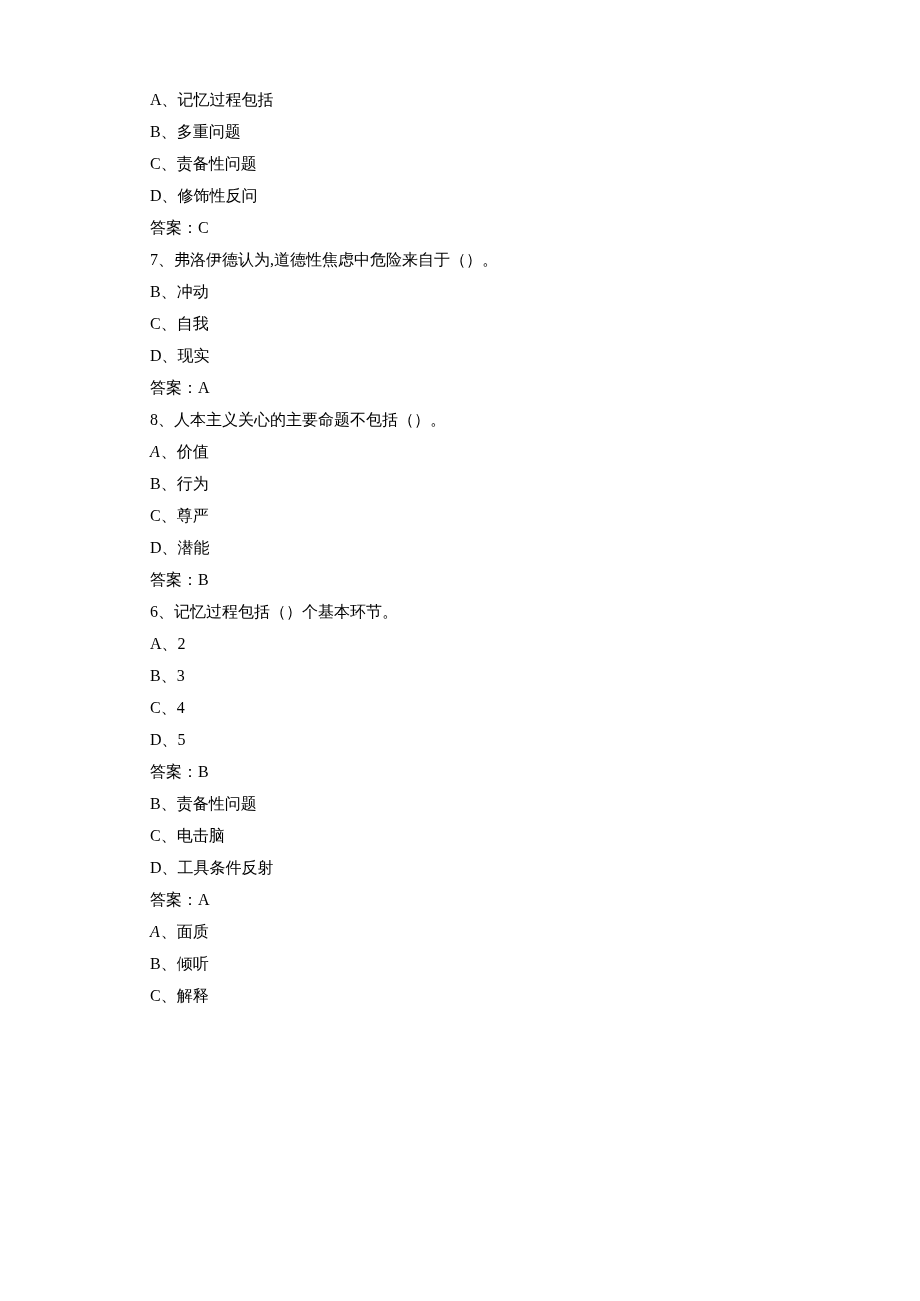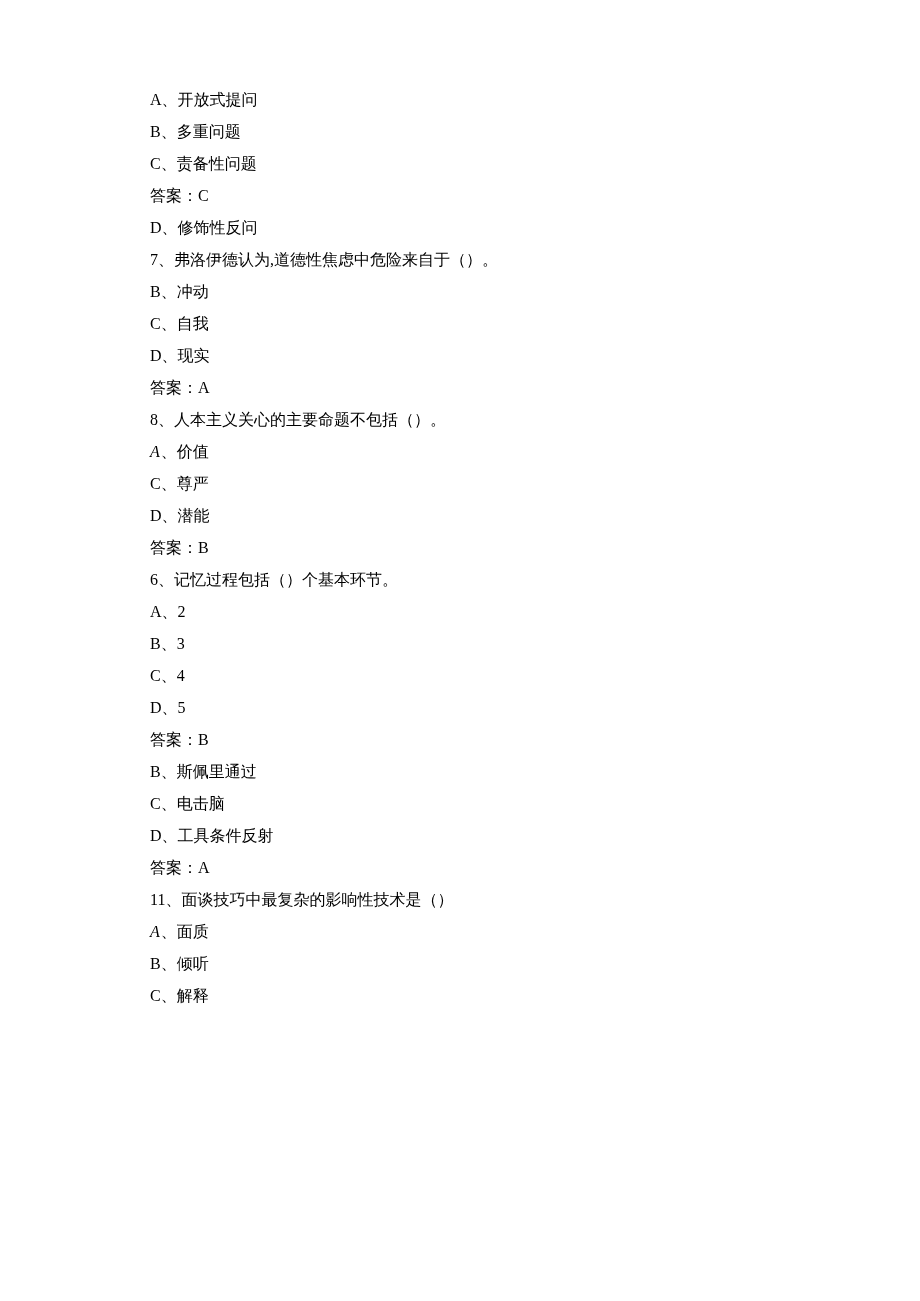--- a/index.html
+++ b/index.html
@@ -22,48 +22,48 @@
   .letter-italic {
     font-style: italic;
     padding-right: 1px;
   }
 </style>
 </head>
 <body>
 
 <div class="page">
 
-  <div class="line">A、开放式提问</div>
+  <div class="line">A、记忆过程包括</div>
   <div class="line">B、多重问题</div>
   <div class="line">C、责备性问题</div>
+  <div class="line">D、修饰性反问</div>
   <div class="line">答案：C</div>
-  <div class="line">D、修饰性反问</div>
 
   <div class="line">7、弗洛伊德认为,道德性焦虑中危险来自于（）。</div>
   <div class="line">B、冲动</div>
   <div class="line">C、自我</div>
   <div class="line">D、现实</div>
   <div class="line">答案：A</div>
 
   <div class="line">8、人本主义关心的主要命题不包括（）。</div>
   <div class="line"><span class="letter-italic">A</span><span>、价值</span></div>
+  <div class="line">B、行为</div>
   <div class="line">C、尊严</div>
   <div class="line">D、潜能</div>
   <div class="line">答案：B</div>
 
   <div class="line">6、记忆过程包括（）个基本环节。</div>
   <div class="line">A、2</div>
   <div class="line">B、3</div>
   <div class="line">C、4</div>
   <div class="line">D、5</div>
   <div class="line">答案：B</div>
 
-  <div class="line">B、斯佩里通过</div>
+  <div class="line">B、责备性问题</div>
   <div class="line">C、电击脑</div>
   <div class="line">D、工具条件反射</div>
   <div class="line">答案：A</div>
 
-  <div class="line">11、面谈技巧中最复杂的影响性技术是（）</div>
   <div class="line"><span class="letter-italic">A</span><span>、面质</span></div>
   <div class="line">B、倾听</div>
   <div class="line">C、解释</div>
 
 </div>
 
 </body></html>

